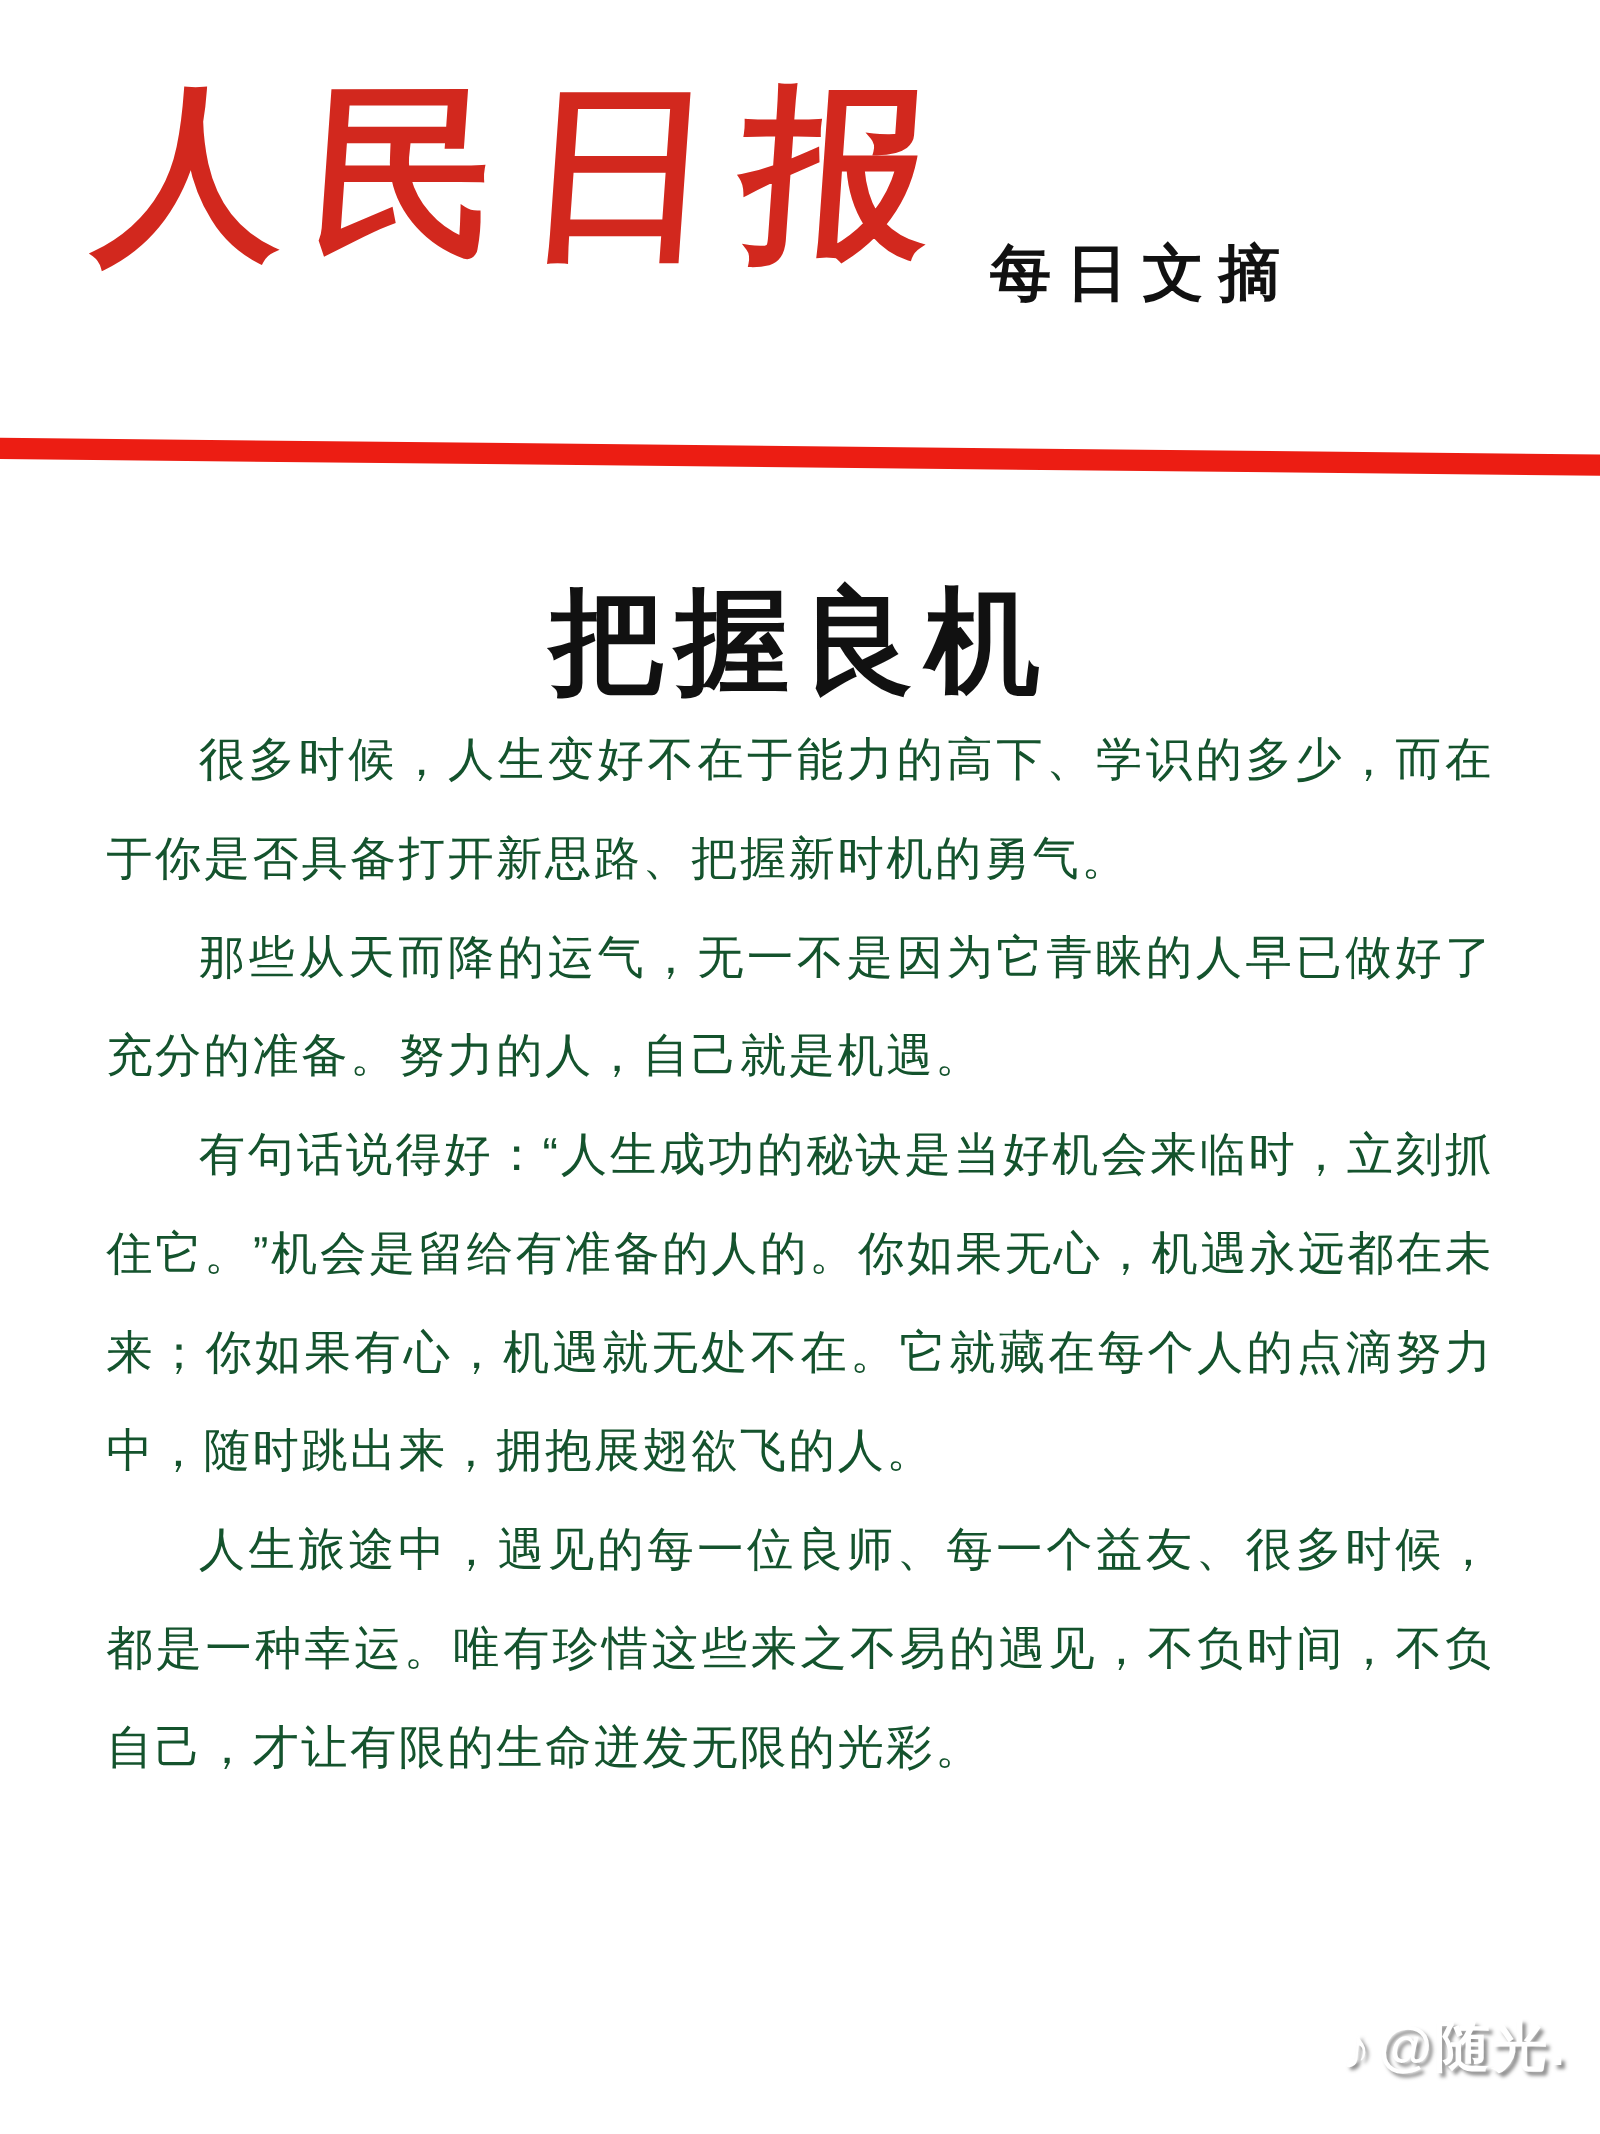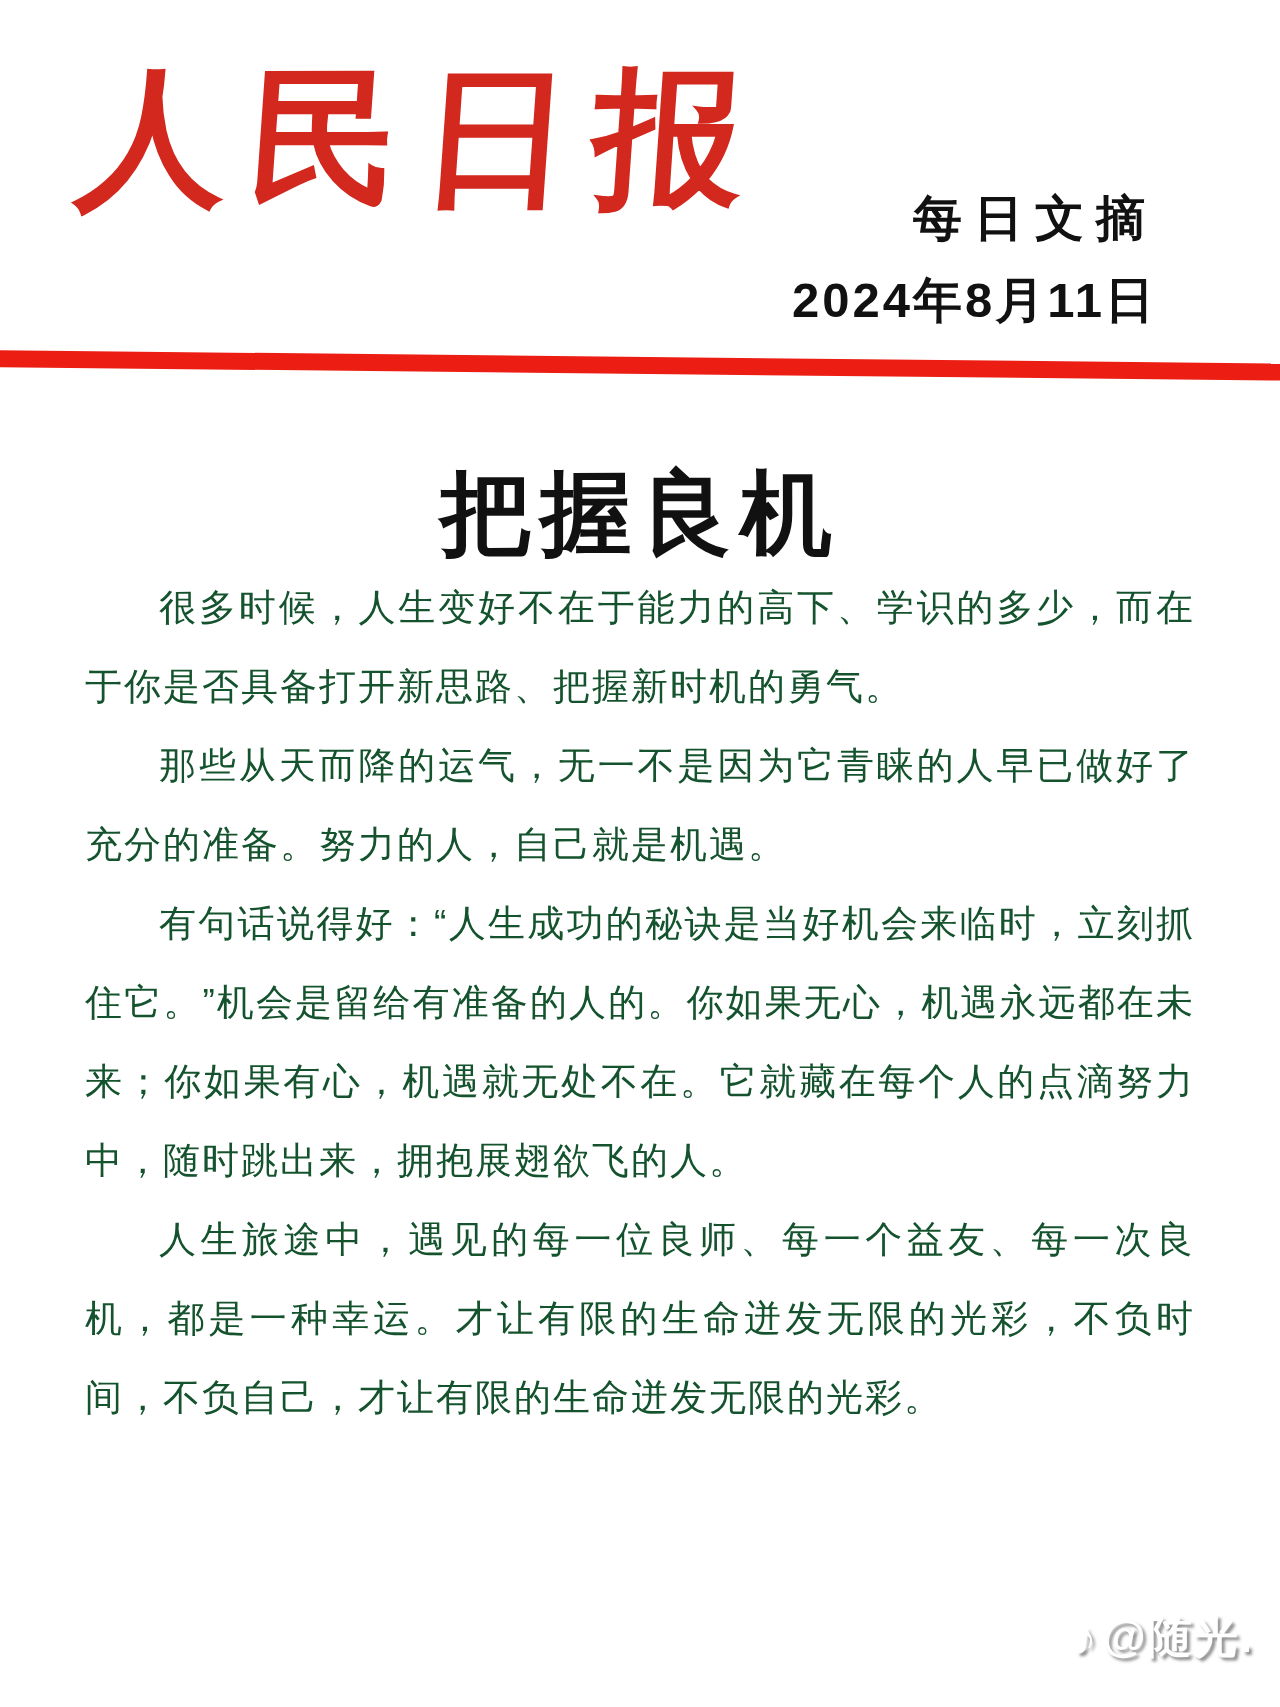--- a/index.html
+++ b/index.html
@@ -124,32 +124,31 @@
 </head>
 <body>
 
 <div class="page">
 
   <div class="brand-cn">人民日报</div>
 
 
   <div class="issue-block">
     <div class="issue-label">每日文摘</div>
-    <div class="issue-date">2024年8月11日</div>
   </div>
 
   <div class="divider"></div>
 
   <div class="article-title">把握良机</div>
 
   <div class="article-body">
       <p>很多时候，人生变好不在于能力的高下、学识的多少，而在于你是否具备打开新思路、把握新时机的勇气。</p>
       <p>那些从天而降的运气，无一不是因为它青睐的人早已做好了充分的准备。努力的人，自己就是机遇。</p>
       <p>有句话说得好：“人生成功的秘诀是当好机会来临时，立刻抓住它。”机会是留给有准备的人的。你如果无心，机遇永远都在未来；你如果有心，机遇就无处不在。它就藏在每个人的点滴努力中，随时跳出来，拥抱展翅欲飞的人。</p>
-      <p>人生旅途中，遇见的每一位良师、每一个益友、每一次良机，都是一种幸运。才让有限的生命迸发无限的光彩，不负时间，不负自己，才让有限的生命迸发无限的光彩。</p>
+      <p>人生旅途中，遇见的每一位良师、每一个益友、很多时候，都是一种幸运。唯有珍惜这些来之不易的遇见，不负时间，不负自己，才让有限的生命迸发无限的光彩。</p>
     </div>
 
   <div class="watermark">
     <span class="note-icon">♪</span>
     <span>@随光.</span>
   </div>
 
 </div>
 
 </body></html>

